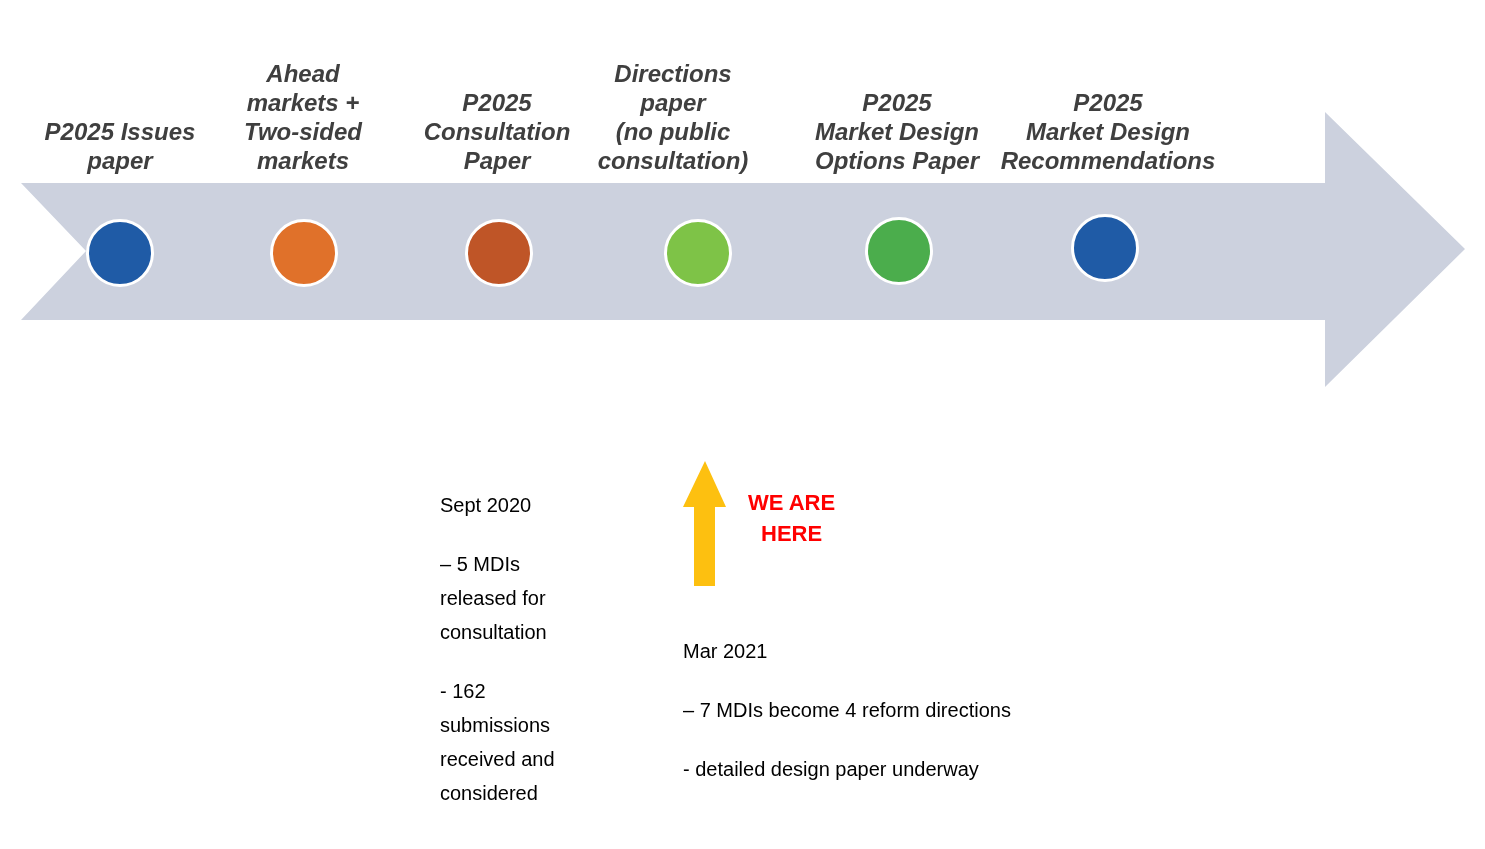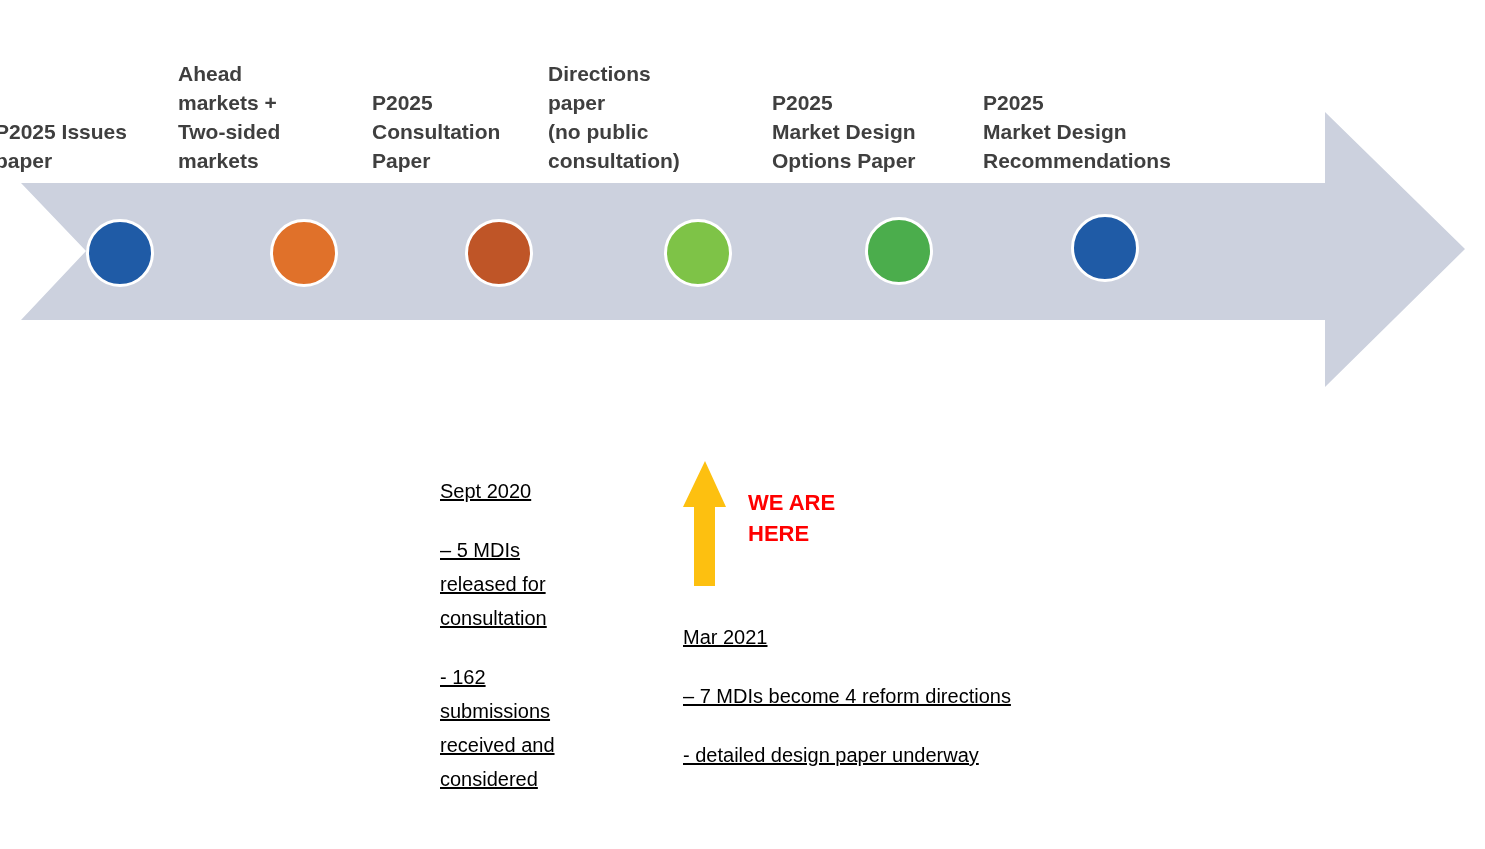--- a/index.html
+++ b/index.html
@@ -15,56 +15,57 @@
   
   .arrow-svg { position: absolute; left: 0; top: 0; width: 1485px; height: 849px; }
 
   
   .labels { position: absolute; left: 0; top: 0; width: 1485px; height: 177px; }
   .milestone-label {
     position: absolute;
     bottom: 2px;
     width: 250px;
     margin-left: -125px;
-    text-align: left;
-    font-size: 21px;
+    text-align: center;
+    font-size: 24px;
     font-weight: bold;
     line-height: 29px;
     color: #3f3f3f;
     white-space: pre-line;
+    font-style: italic;
   }
 
   
   .dot {
     position: absolute;
     top: 219px;
     width: 62px; height: 62px;
     border-radius: 50%;
     border: 3px solid #ffffff;
     box-sizing: content-box;
   }
 
   
   .note p {
-    margin: 0 0 25px 0;
+    margin: 14px 0 25px 0;
     font-size: 20px;
     line-height: 34px;
     color: #000000;
     white-space: pre-line;
-    text-decoration: underline;
   }
   .note-sept { position: absolute; left: 440px; top: 474px; width: 180px; }
   .note-jan  { position: absolute; left: 683px; top: 620px; width: 540px; }
 
   
   .here-arrow-svg { position: absolute; left: 683px; top: 458px; width: 47px; height: 130px; }
   .here-label {
     position: absolute; left: 748px; top: 487px;
     font-size: 22px; font-weight: bold; line-height: 31px;
     white-space: pre-line;
+    text-align: center;
   }
 </style>
 </head>
 <body>
 
 <div class="stage">
 
   <svg class="arrow-svg" viewBox="0 0 1485 849" xmlns="http://www.w3.org/2000/svg" aria-hidden="true">
     <polygon points="21,183 1325,183 1325,112 1465,249 1325,387 1325,320 21,320 86,251" fill="#ccd1de"></polygon>
   </svg>

